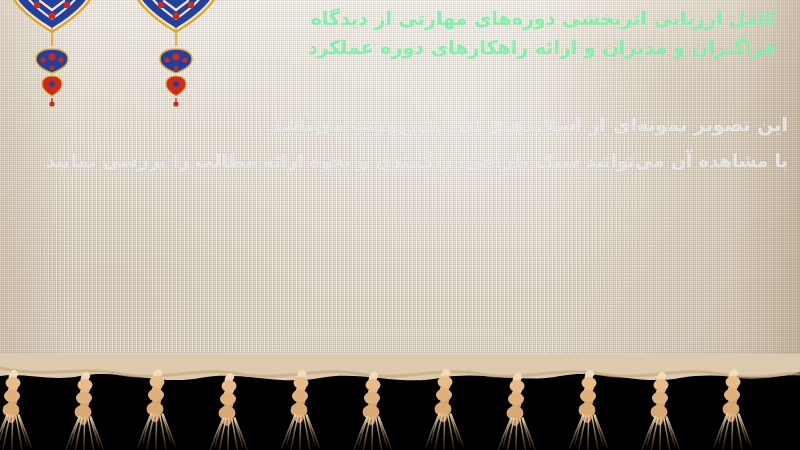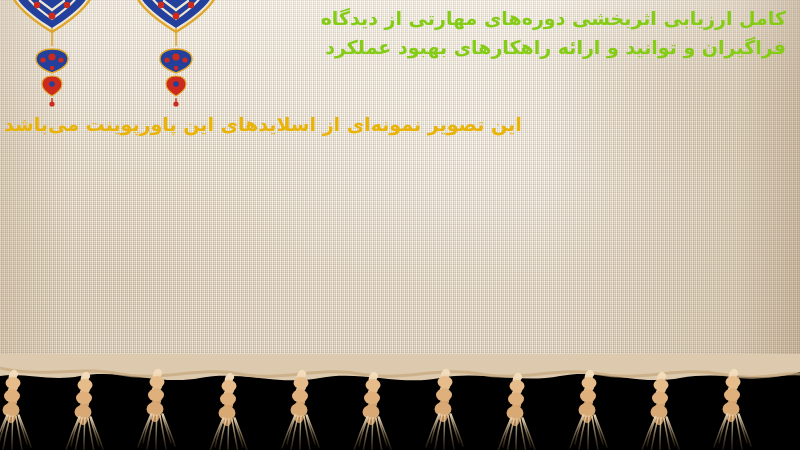--- a/index.html
+++ b/index.html
@@ -39,30 +39,30 @@
       radial-gradient(ellipse 260px 170px at 16% 62%, rgba(196,170,132,.26), rgba(255,255,255,0) 72%),
       radial-gradient(ellipse 300px 150px at 86% 18%, rgba(186,158,118,.30), rgba(255,255,255,0) 72%),
       linear-gradient(#e9dfcd,#e4d8c3);
   }
 
   
   .ornaments{position:absolute;left:0;top:0;width:250px;height:110px;}
 
   
   .title-block{
-    position:absolute;right:14px;top:4px;width:560px;
-    text-align:right;color:#84cc16;
+    position:absolute;right:24px;top:4px;width:560px;
+    text-align:right;color:#86efac;
     font-size:19px;line-height:1.52;font-weight:600;
     letter-spacing:0;
   }
   .title-line{display:block;white-space:nowrap;}
 
   .body-block{
     position:absolute;right:12px;top:112px;width:784px;
-    text-align:left;color:#eab308;
+    text-align:right;color:#e5e5e5;
     font-weight:600;
   }
   .body-line{display:block;white-space:nowrap;}
   .body-line.l0{font-size:19px;line-height:1.30;padding-bottom:12px;}
   .body-line.l1{font-size:18px;line-height:1.30;padding-bottom:12px;}
   .body-line.l2{font-size:18px;line-height:1.30;}
 
   
   .fringe-zone{
     position:absolute;left:0;right:0;bottom:0;height:96px;
@@ -141,25 +141,26 @@
           <circle cx="0" cy="102" r="2.6" fill="#cc2a1d"></circle>
         </g>
       </defs>
       <use href="#medallion" x="52" y="2"></use>
       <use href="#medallion" x="176" y="2"></use>
     </svg>
   </div>
 
   <div class="title-block">
     <span class="title-line">کامل ارزیابی اثربخشی دوره‌های مهارتی از دیدگاه</span>
-    <span class="title-line">فراگیران و توانید و ارائه راهکارهای بهبود عملکرد</span>
+    <span class="title-line">فراگیران و مدیران و ارائه راهکارهای دوره عملکرد</span>
   </div>
 
   <div class="body-block">
     <span class="body-line l0">این تصویر نمونه‌ای از اسلایدهای این پاورپوینت می‌باشد</span>
+    <span class="body-line l1">با مشاهده آن می‌توانید سبک طراحی، رنگ‌بندی و نحوه ارائه مطالب را بررسی نمایید</span>
   </div>
 
   <div class="fringe-zone">
     <div class="fringe-black"></div>
     <svg width="800" height="96" viewBox="0 0 800 96" preserveAspectRatio="none" style="position:absolute;inset:0">
       <defs>
         <linearGradient id="cordg" x1="0" y1="0" x2="0" y2="1">
           <stop offset="0" stop-color="#f2dcbb"></stop>
           <stop offset=".5" stop-color="#dcab77"></stop>
           <stop offset="1" stop-color="#b8854f"></stop>

